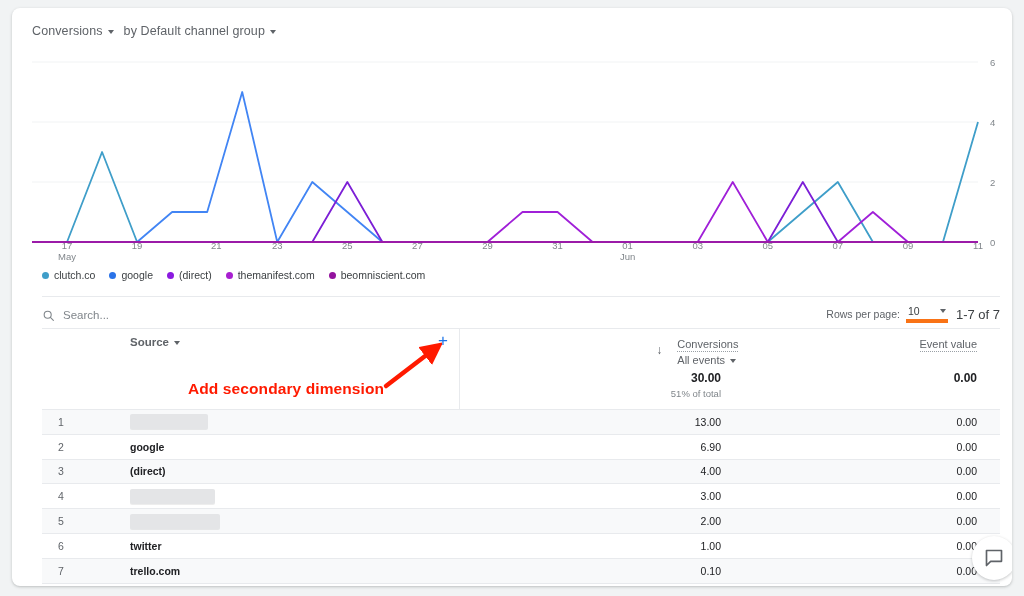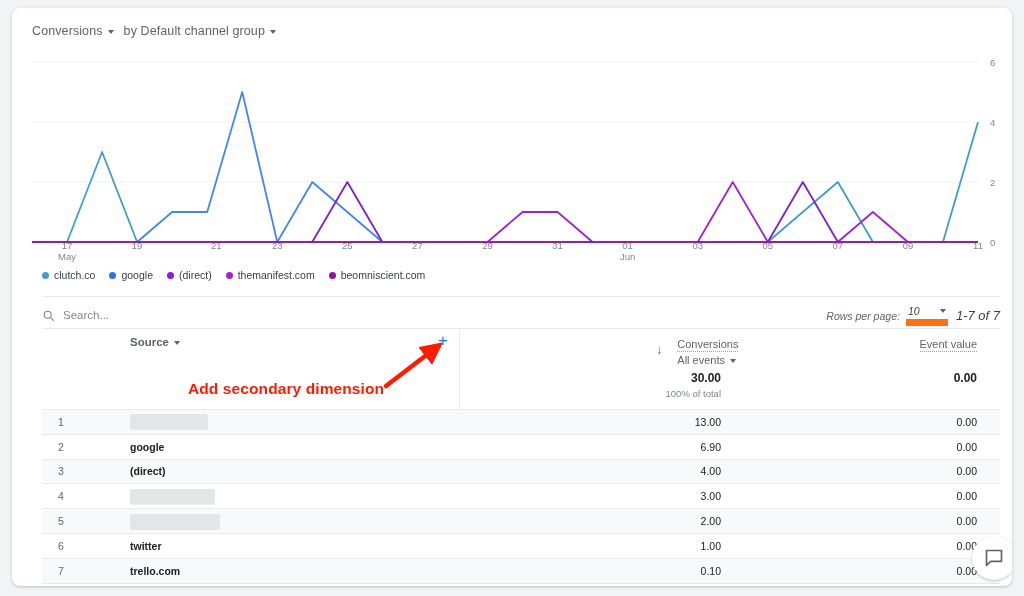--- a/index.html
+++ b/index.html
@@ -97,26 +97,25 @@
     font-family: "Liberation Sans", sans-serif;
     background: transparent;
     width: 300px; padding: 0;
   }
   .search-input::placeholder { color: #80868b; }
   .rows-per-page {
     position: absolute; right: 0; top: 3px;
     display: flex; align-items: center;
     font-size: 10.5px; color: #5f6368;
     gap: 6px;
-    font-style: italic;
   }
   .rpp-label { color: #5f6368; }
   .rpp-select {
     display: inline-flex; align-items: center;
-    border-bottom: 7px solid #f97316;
+    border-bottom: 4px solid #f97316;
     padding: 0 2px 2px 2px;
     min-width: 42px;
     justify-content: space-between;
     color: #3c4043;
   }
   .rpp-caret {
     width: 0; height: 0; margin-left: 10px;
     border-left: 3.5px solid transparent;
     border-right: 3.5px solid transparent;
     border-top: 4px solid #5f6368;
@@ -367,21 +366,21 @@
             <span class="caret"></span>
           </span>
         </div>
 
         <div class="th-metric2">
           <span class="metric-name">Event value</span>
         </div>
 
         <div class="totals-row">
           <div class="total-val">30.00</div>
-          <div class="total-sub">100% of total</div>
+          <div class="total-sub">51% of total</div>
           <div class="total-val2">0.00</div>
         </div>
       </div>
 
       <div id="tbody">
           <div class="trow odd">
             <div class="cell-idx">1</div>
             <div class="cell-src"><span class="redact" style="width: 78px;"></span></div>
             <div class="cell-m1">13.00</div>
             <div class="cell-m2">0.00</div>

